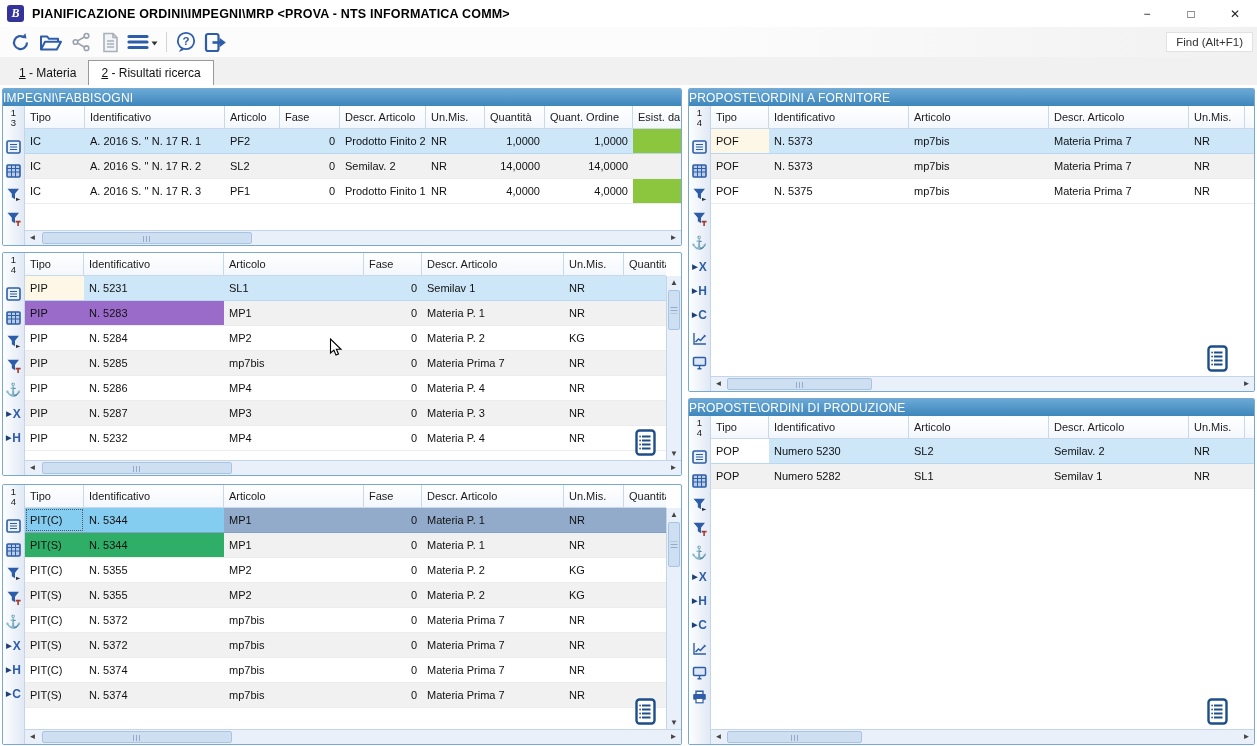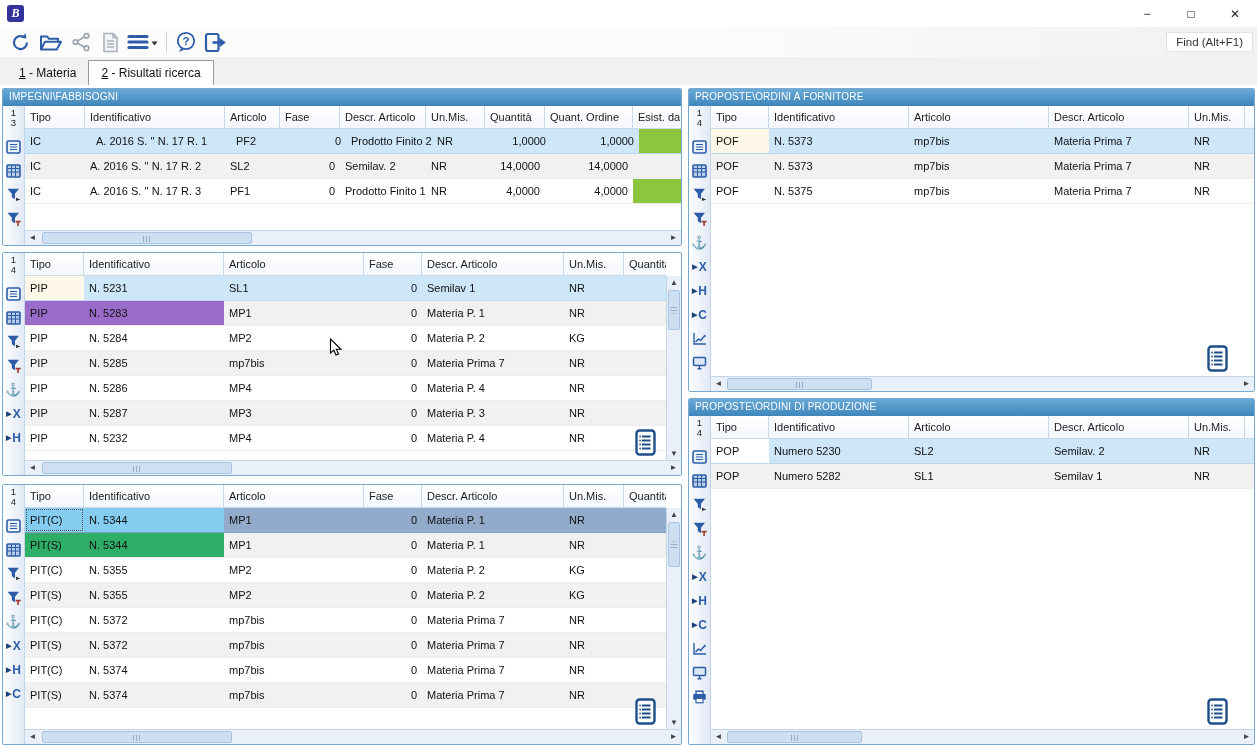--- a/index.html
+++ b/index.html
@@ -38,21 +38,21 @@
   #content { position:relative; width:1257px; height:661px; background:#fff; }
   .panel { position:absolute; border:1px solid #79a8d1; border-radius:2px; background:#fff;
     display:flex; flex-direction:column; overflow:hidden; }
   #panel-0 { left:2px;   top:3px;   width:680px; height:158px; }
   #panel-1 { left:2px;   top:167px; width:680px; height:224px; }
   #panel-2 { left:2px;   top:399px; width:680px; height:261px; }
   #panel-3 { left:688px; top:3px;   width:567px; height:304px; }
   #panel-4 { left:688px; top:313px; width:567px; height:347px; }
 
   .panel-header { height:17px; flex:none; background:linear-gradient(#6aa9d6,#3e86bb);
-    color:#fff; font-size:10px; padding:2px 0 0 6px; letter-spacing:.2px; }
+    color:#fff; font-size:12px; padding:2px 0 0 0; letter-spacing:.2px; }
   .panel-body { flex:1; display:flex; min-height:0; }
 
   .icon-strip { width:22px; flex:none; background:linear-gradient(to right,#fdfeff,#e1e9f5);
     border-right:1px solid #c5d5e8; display:flex; flex-direction:column; align-items:center;
     padding-top:2px; gap:9px; }
   .counter { font-size:9.5px; line-height:10px; color:#222; text-align:center; padding-bottom:2px; }
   .strip-icon { height:15px; display:flex; align-items:center; justify-content:center; cursor:pointer; }
   .glyph-ico { font-size:12px; font-weight:bold; color:var(--c-icon_blue); display:flex;
     align-items:center; line-height:1; }
   .glyph-ico .tri { font-size:7px; color:#1d3f77; margin-right:1px; }
@@ -98,20 +98,21 @@
 
   #cursor { position:absolute; left:329px; top:253px; z-index:50; pointer-events:none; }
 </style>
 </head>
 <body>
 
 <div id="app">
 
   <div class="titlebar">
     <div class="logo">B</div>
+    <div class="title-text">PIANIFICAZIONE ORDINI\IMPEGNI\MRP &lt;PROVA - NTS INFORMATICA COMM&gt;</div>
     <div class="win-controls">
       <span class="win-btn">−</span>
       <span class="win-btn">□</span>
       <span class="win-btn">✕</span>
     </div>
   </div>
 
   <div class="toolbar">
     <span id="toolbar-icons" style="display:flex;align-items:center;">
         <span class="tb-icon">
@@ -216,21 +217,21 @@
                   <div class="col-h" style="width: 60px;">Fase</div>
                   <div class="col-h" style="width: 86px;">Descr. Articolo</div>
                   <div class="col-h" style="width: 59px;">Un.Mis.</div>
                   <div class="col-h" style="width: 60px;">Quantità</div>
                   <div class="col-h" style="width: 88px;">Quant. Ordine</div>
                   <div class="col-h" style="width: 50px;">Esist. da</div>
                 </div>
                 <div class="rows-area">
                   <div class="row sel">
                     <div class="cell" style="width: 60px;">IC</div>
-                    <div class="cell" style="width: 140px; margin-left: 6px;">A. 2016 S. '' N. 17 R. 1</div>
+                    <div class="cell" style="width: 140px;">A. 2016 S. '' N. 17 R. 1</div>
                     <div class="cell" style="width: 55px;">PF2</div>
                     <div class="cell r" style="width: 60px;">0</div>
                     <div class="cell" style="width: 86px;">Prodotto Finito 2</div>
                     <div class="cell" style="width: 59px;">NR</div>
                     <div class="cell r" style="width: 60px;">1,0000</div>
                     <div class="cell r" style="width: 88px;">1,0000</div>
                     <div class="cell" style="width: 50px; background: rgb(140, 198, 62);"></div>
                   </div>
                   <div class="row alt">
                     <div class="cell" style="width: 60px;">IC</div>

